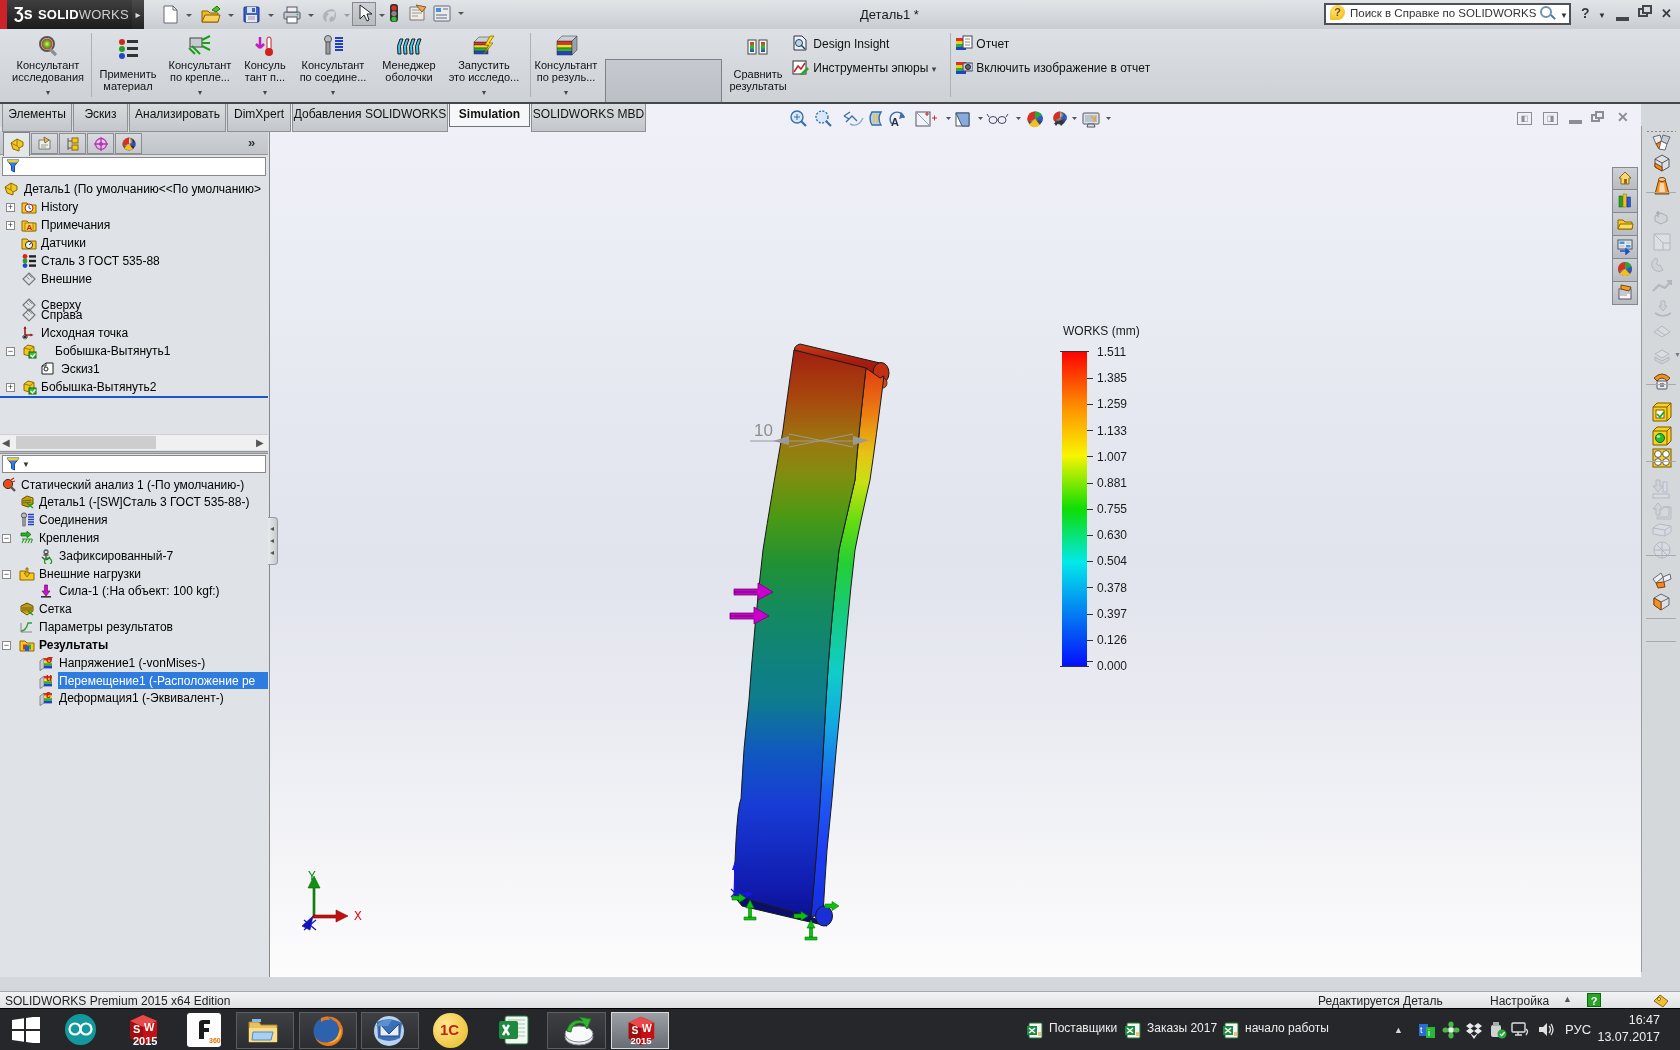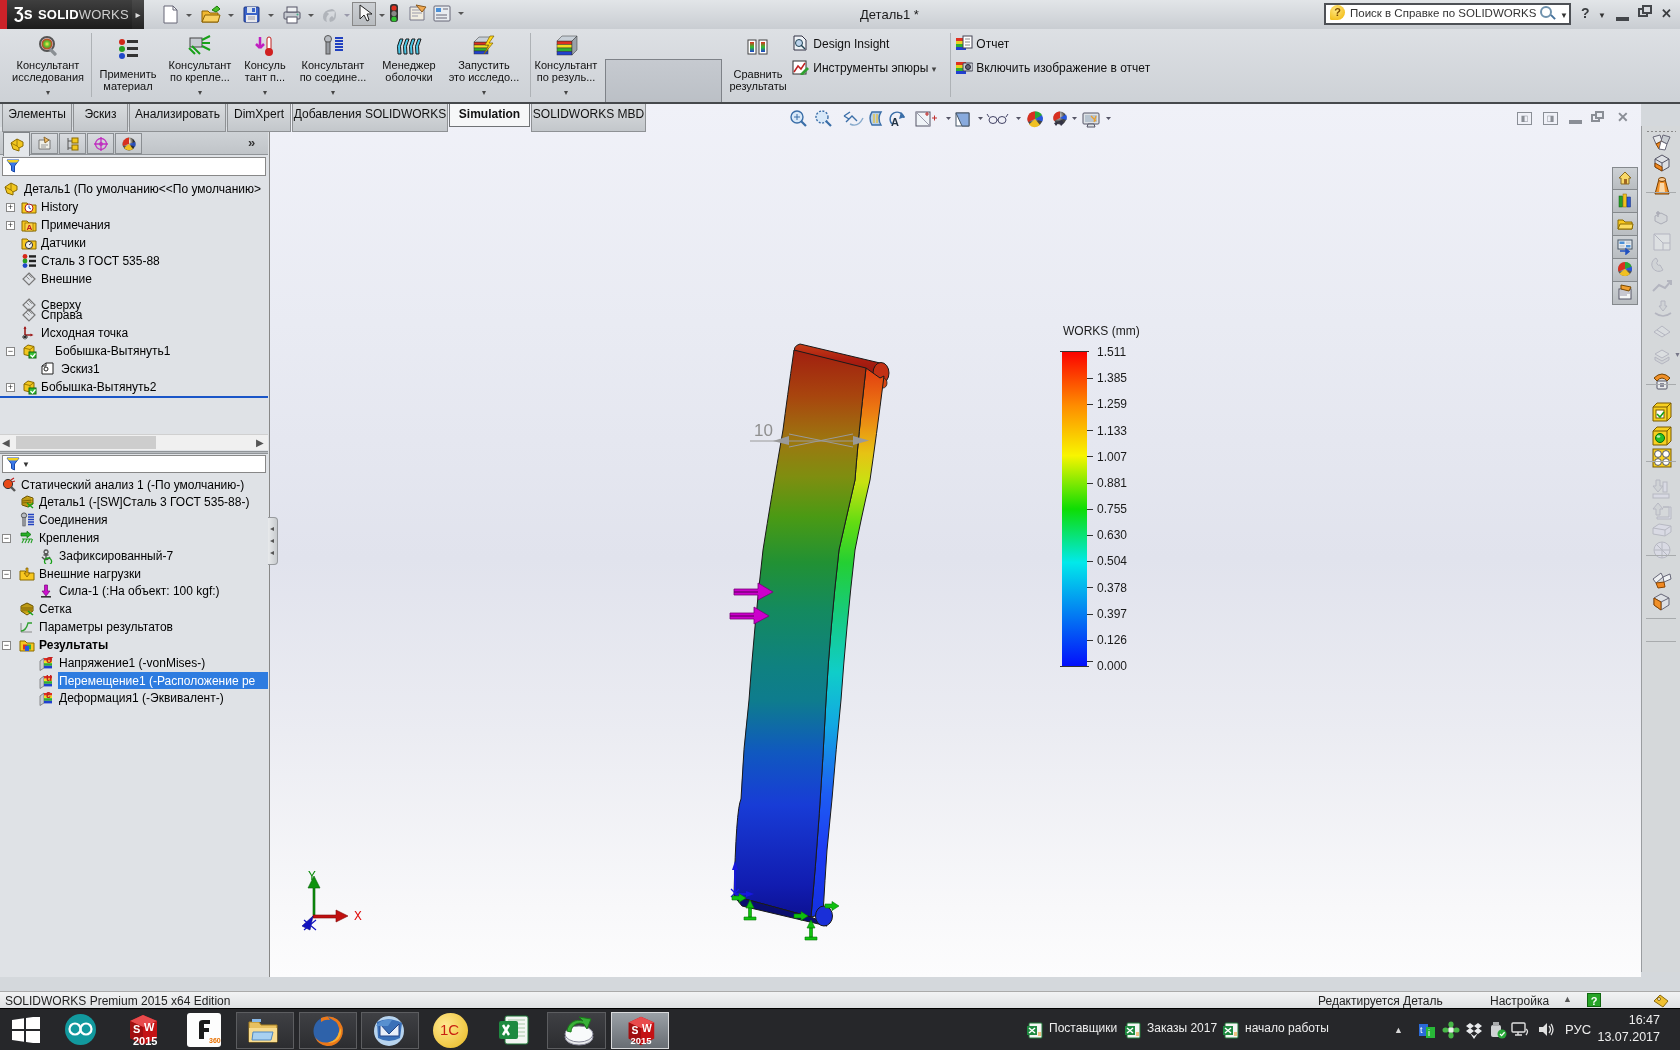--- a/index.html
+++ b/index.html
@@ -980,21 +980,21 @@
           <path d="M28,18 Q26,27 17,28.5 Q23,29.5 27.5,25 Q31,20 30,14 Z" fill="#f8b030"></path>
           <path d="M10,4 Q14,2 17,2.5 L19,6 Q14,5 10,8 Z" fill="#ec7818"></path>
         </svg></div>
  <div class="tk tkbox abs" style="left:361px"><svg width="36" height="34" style="margin:1px 0 0 9px" viewBox="0 0 34 34">
           <circle cx="17" cy="17" r="15" fill="#b8d4ee"></circle>
           <path d="M5,8 Q17,2 30,9 L28,24 Q17,30 6,24 Z" fill="#3a70b8"></path>
           <path d="M8,10 L17,20 L27,10 L27,22 L8,22 Z" fill="#e8eef8" stroke="#224488"></path>
           <path d="M4,12 Q10,4 20,6 L16,12 Z" fill="#5890d0"></path>
         </svg></div>
  <div class="abs" style="left:433px;top:4px;width:35px;height:35px;border-radius:50%;background:radial-gradient(circle at 35% 35%,#ffe890,#e8b820)">
-        <span style="position:absolute;left:7px;top:8px;font-size:15px;font-weight:normal;color:#c82010">1С</span>
+        <span style="position:absolute;left:7px;top:8px;font-size:15px;font-weight:bold;color:#c82010">1С</span>
       </div>
  <svg class="abs" style="left:497px;top:4px" width="34" height="34" viewBox="0 0 34 34">
         <rect x="8" y="3" width="23" height="28" rx="2" fill="#f4f6f4" stroke="#1e7a38"></rect>
         <path d="M11,7 h17 M11,11 h17 M11,15 h17 M11,19 h17 M11,23 h17" stroke="#a8c8a8"></path>
         <rect x="2" y="8" width="19" height="18" rx="2" fill="#1e8a40"></rect>
         <path d="M6,12 L12,22 M12,12 L6,22" stroke="#fff" stroke-width="2.5"></path>
       </svg>
  <div class="tk tkbox abs" style="left:547px;width:59px"><svg width="40" height="32" style="margin:2px 0 0 9px" viewBox="0 0 40 32">
           <ellipse cx="22" cy="22" rx="14" ry="8" fill="#e8eaec" stroke="#889"></ellipse>
           <ellipse cx="22" cy="19" rx="14" ry="8" fill="#f8fafb" stroke="#889"></ellipse>

